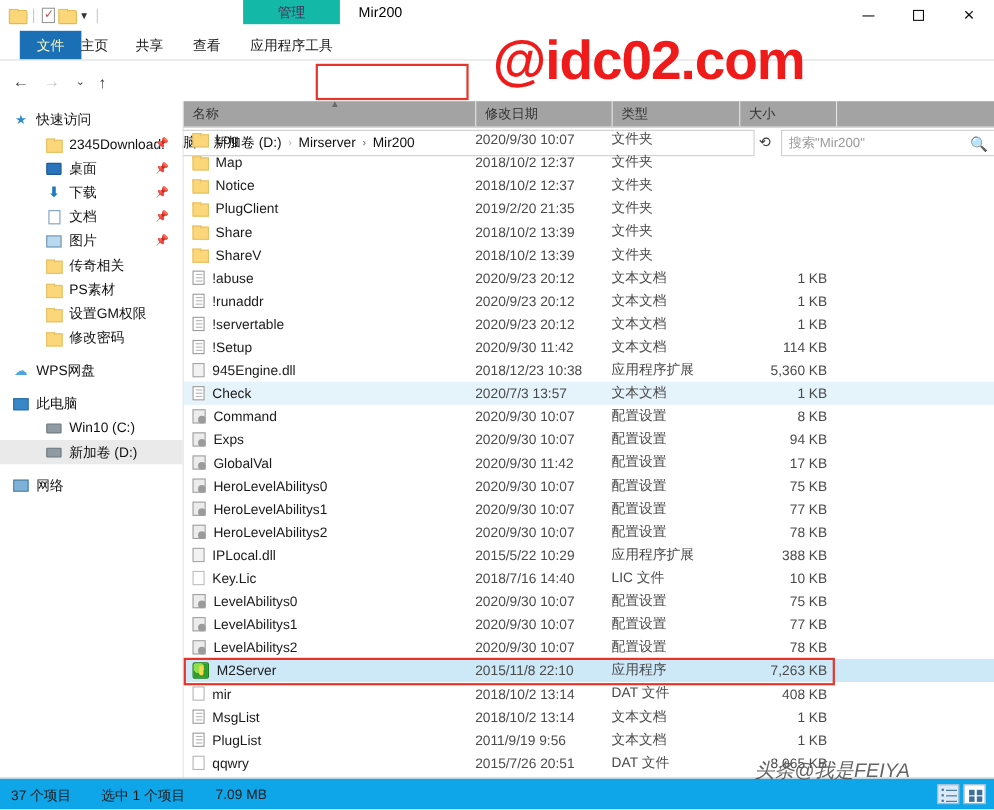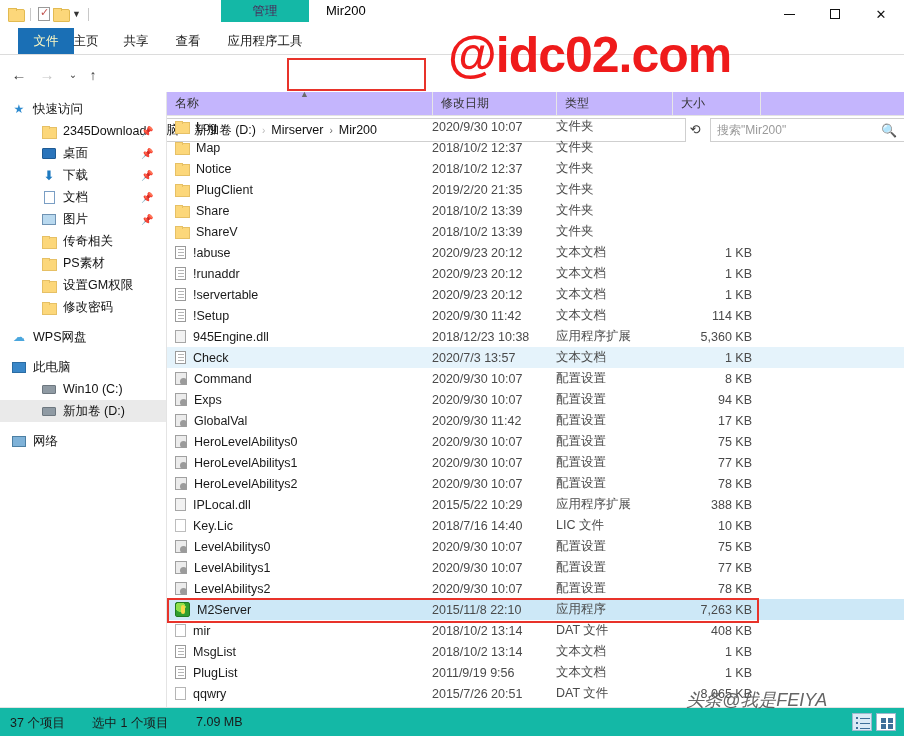--- a/index.html
+++ b/index.html
@@ -146,21 +146,21 @@
   .net-ico{ width:14px;height:11px;background:#7fb2d8;border:1px solid #4c7fa3;display:inline-block;}
   .star-ico{ color:#2e8bd0; font-size:12px; }
 
   .splitter{
     position:absolute; left:166px; top:92px; width:1px; height:615px; background:#e4e4e4;
   }
 
   
   .listhead{
     position:absolute; left:167px; top:92px; width:737px; height:24px;
-    background:#c4b5fd; border-bottom:1px solid #e3e3e3;
+    background:#a3a3a3; border-bottom:1px solid #e3e3e3;
   }
   .colh{
     position:absolute; top:0; height:23px; display:flex; align-items:center;
     font-size:12px; color:#333; padding-left:8px; border-left:1px solid #e6e6e6;
     white-space:nowrap;
   }
   .colh.first{ border-left:none; }
   .sortcaret{
     position:absolute; left:300px; top:89px; font-size:9px; color:#6a6a6a;
   }
@@ -192,21 +192,21 @@
     border:1px solid #1f7a1f;
   }
   .ico-exe::after{
     content:""; position:absolute; left:5px; top:2px; width:4px; height:9px;
     background:#f5d94a; border-radius:2px;
   }
 
   
   .statusbar{
     position:absolute; left:0; top:707px; width:904px; height:29px;
-    background:#14b8a6; border-top:1px solid #e3e3e3;
+    background:#0ea5e9; border-top:1px solid #e3e3e3;
   }
   .st-text{ position:absolute; top:7px; font-size:12.5px; color:#1a1a1a; white-space:nowrap;}
   .st-items{ left:10px; }
   .st-sel{ left:92px; }
   .st-size{ left:196px; }
   .viewbtns{ position:absolute; right:8px; top:5px; display:flex; gap:4px;}
   .vb{ width:20px; height:18px; border:1px solid #9fb8cf; background:#fff; position:relative;}
   .vb.active{ background:#dbeaf6; }
   .vb .ln{ position:absolute; left:7px; width:10px; height:1px; background:#3e6f99; }
   .vb .dt{ position:absolute; left:3px; width:2px; height:2px; background:#3e6f99; }

